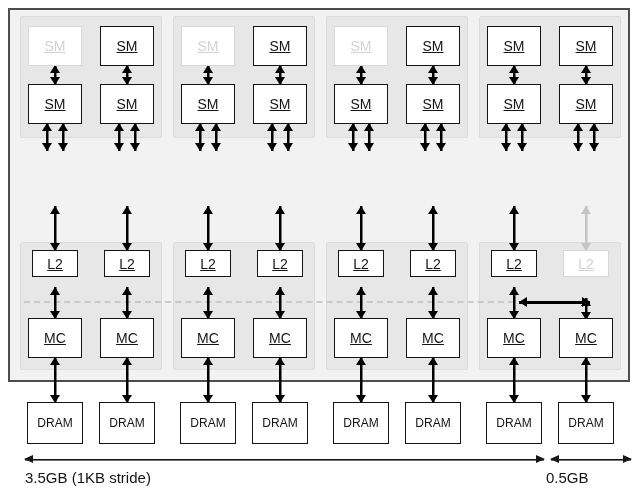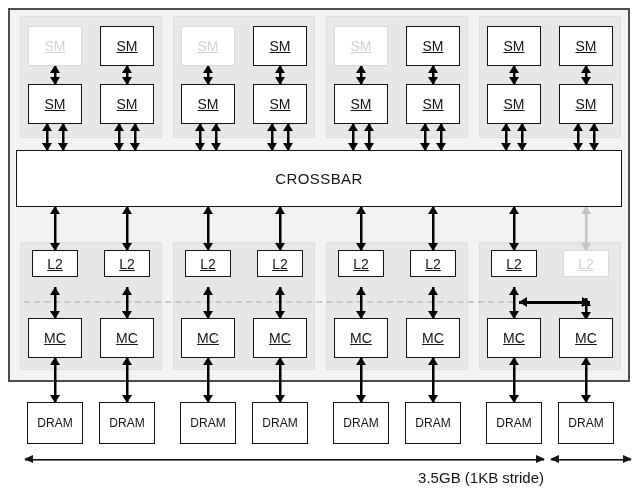--- a/index.html
+++ b/index.html
@@ -54,21 +54,21 @@
              background-image:linear-gradient(currentColor,currentColor);
              background-repeat:no-repeat; background-position:0 50%;
              background-size:100% 1.6px; }
   .measure::before { content:""; position:absolute; left:-1px; top:50%; margin-top:-4.5px;
                      width:0; height:0; border-top:4.5px solid transparent;
                      border-bottom:4.5px solid transparent; border-right:9px solid currentColor; }
   .measure::after  { content:""; position:absolute; right:-1px; top:50%; margin-top:-4.5px;
                      width:0; height:0; border-top:4.5px solid transparent;
                      border-bottom:4.5px solid transparent; border-left:9px solid currentColor; }
 
-  .caption { position:absolute; text-align:right; font-size:15px; color:#141414; }
+  .caption { position:absolute; text-align:left; font-size:15px; color:#141414; }
 </style>
 </head>
 <body>
 
 <div class="canvas">
 
   <div class="outer"></div>
 
   <div class="group" style="left:20px;top:16px;height:122px"></div>
   <div class="group" style="left:173px;top:16px;height:122px"></div>
@@ -148,21 +148,20 @@
 
   <div class="box sm" style="left:28px;top:84px">SM</div>
   <div class="box sm" style="left:100px;top:84px">SM</div>
   <div class="box sm" style="left:181px;top:84px">SM</div>
   <div class="box sm" style="left:253px;top:84px">SM</div>
   <div class="box sm" style="left:334px;top:84px">SM</div>
   <div class="box sm" style="left:406px;top:84px">SM</div>
   <div class="box sm" style="left:487px;top:84px">SM</div>
   <div class="box sm" style="left:559px;top:84px">SM</div>
 
-  <div class="crossbar">CROSSBAR</div>
 
   <div class="box l2" style="left:32px;top:250px">L2</div>
   <div class="box l2" style="left:104px;top:250px">L2</div>
   <div class="box l2" style="left:185px;top:250px">L2</div>
   <div class="box l2" style="left:257px;top:250px">L2</div>
   <div class="box l2" style="left:338px;top:250px">L2</div>
   <div class="box l2" style="left:410px;top:250px">L2</div>
   <div class="box l2" style="left:491px;top:250px">L2</div>
   <div class="box l2 disabled" style="left:563px;top:250px">L2</div>
 
@@ -181,14 +180,15 @@
   <div class="box dram" style="left:252px;top:402px">DRAM</div>
   <div class="box dram" style="left:333px;top:402px">DRAM</div>
   <div class="box dram" style="left:405px;top:402px">DRAM</div>
   <div class="box dram" style="left:486px;top:402px">DRAM</div>
   <div class="box dram" style="left:558px;top:402px">DRAM</div>
 
   <div class="measure" style="left:25px;top:454px;width:519px"></div>
   <div class="measure" style="left:551px;top:454px;width:80px"></div>
 
   <div class="caption" style="left:25px;top:469px;width:519px">3.5GB (1KB stride)</div>
+  <div class="caption" style="left:546px;top:469px;width:90px">0.5GB</div>
 
 </div>
 
 </body></html>

